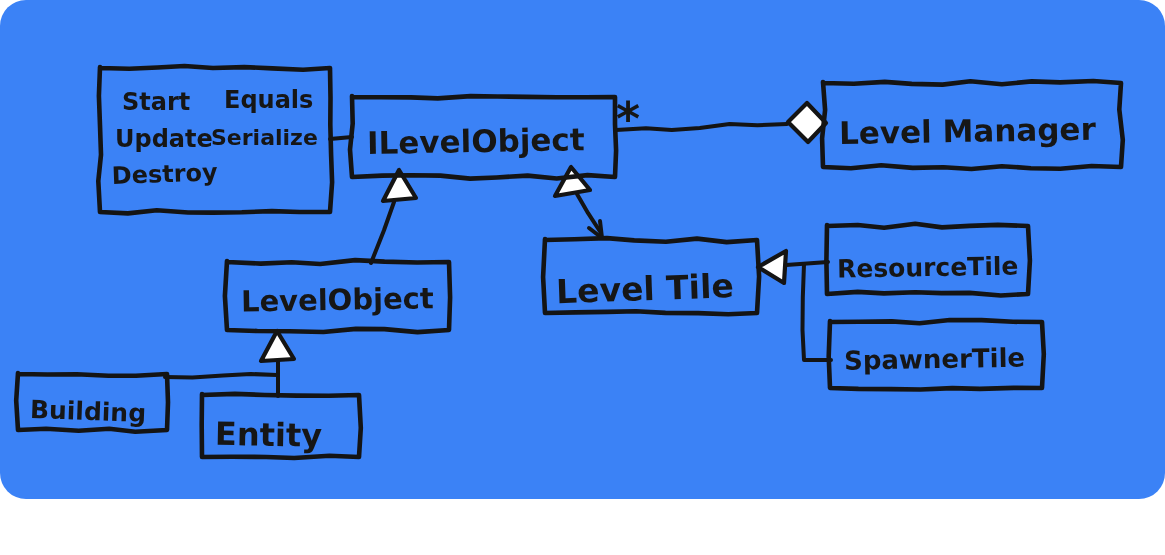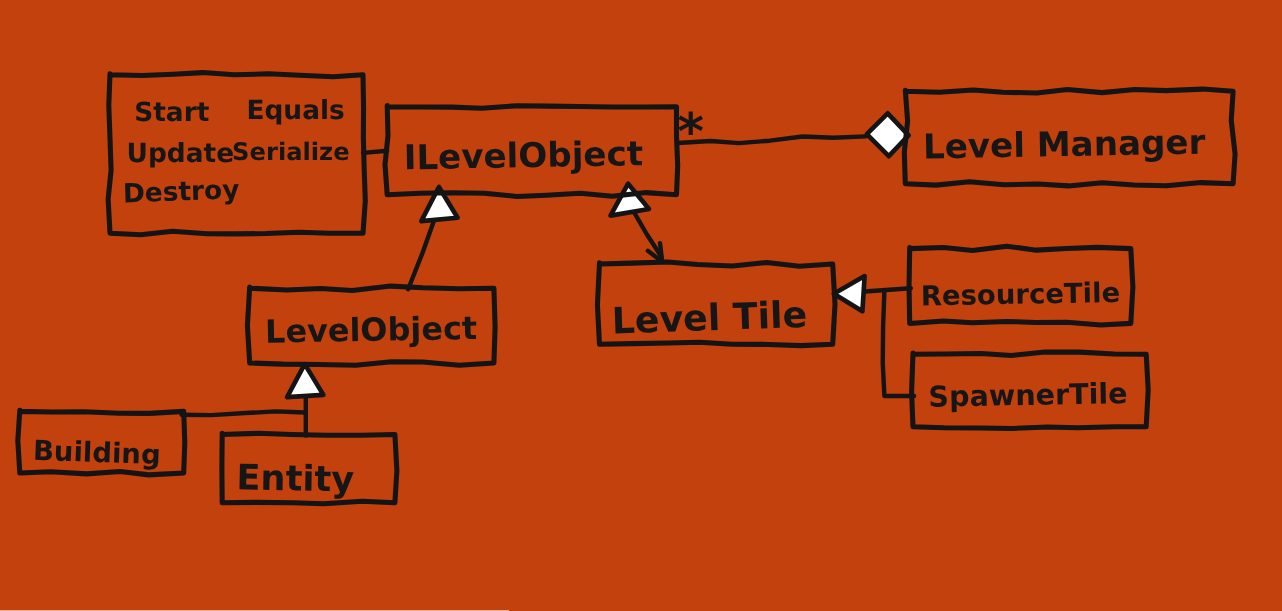--- a/index.html
+++ b/index.html
@@ -1,16 +1,16 @@
 <!DOCTYPE html>
 <html><head>
 <meta charset="utf-8">
 <style>
   html,body{margin:0;padding:0;background:#ffffff;}
-  .canvas{width:1165px;height:555px;position:relative;background:#c2410c;overflow:hidden;}
+  .canvas{width:1165px;height:499px;position:relative;background:#3b82f6;overflow:hidden;border-radius:26px;}
   svg{display:block;}
   .ink{fill:none;stroke:#141414;stroke-width:4.6;stroke-linecap:round;stroke-linejoin:round;}
   .ink-thin{fill:none;stroke:#141414;stroke-width:4;stroke-linecap:round;stroke-linejoin:round;}
   .hollow{fill:#ffffff;stroke:#141414;stroke-width:4.2;stroke-linejoin:round;}
   text{font-family:"DejaVu Sans", sans-serif;font-weight:bold;fill:#161616;}
   .t-method{font-size:24px;}
   .t-serialize{font-size:22px;}
   .t-big{font-size:31px;}
   .t-mid{font-size:29px;}
   .t-tile{font-size:33px;}

